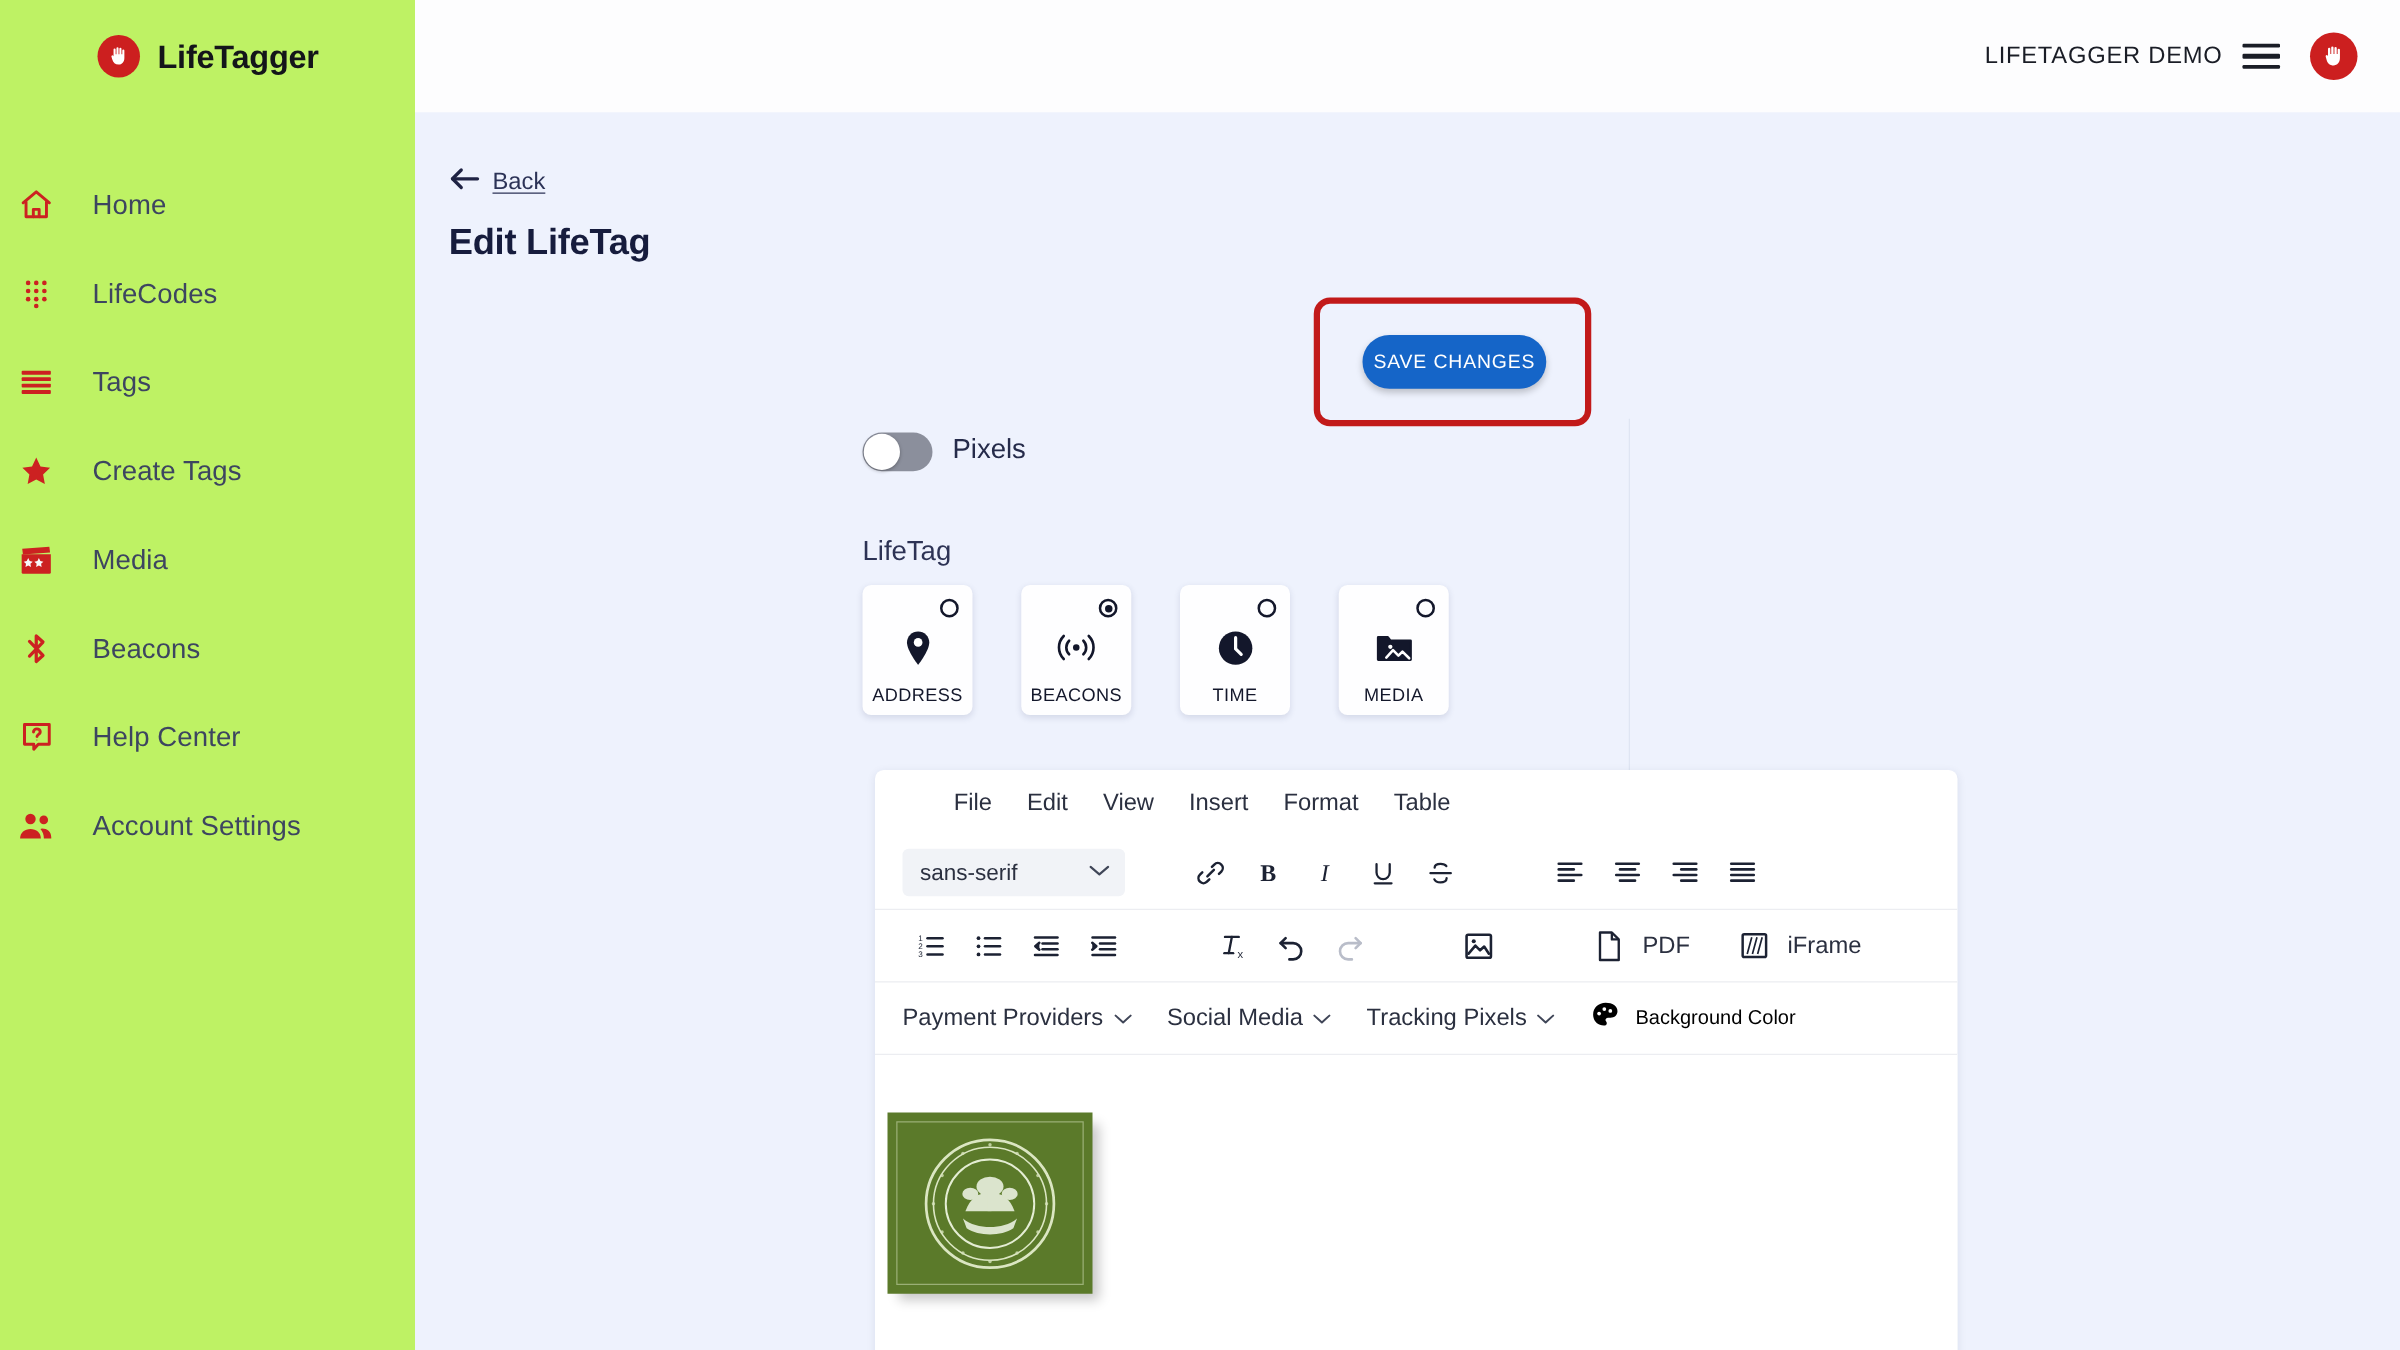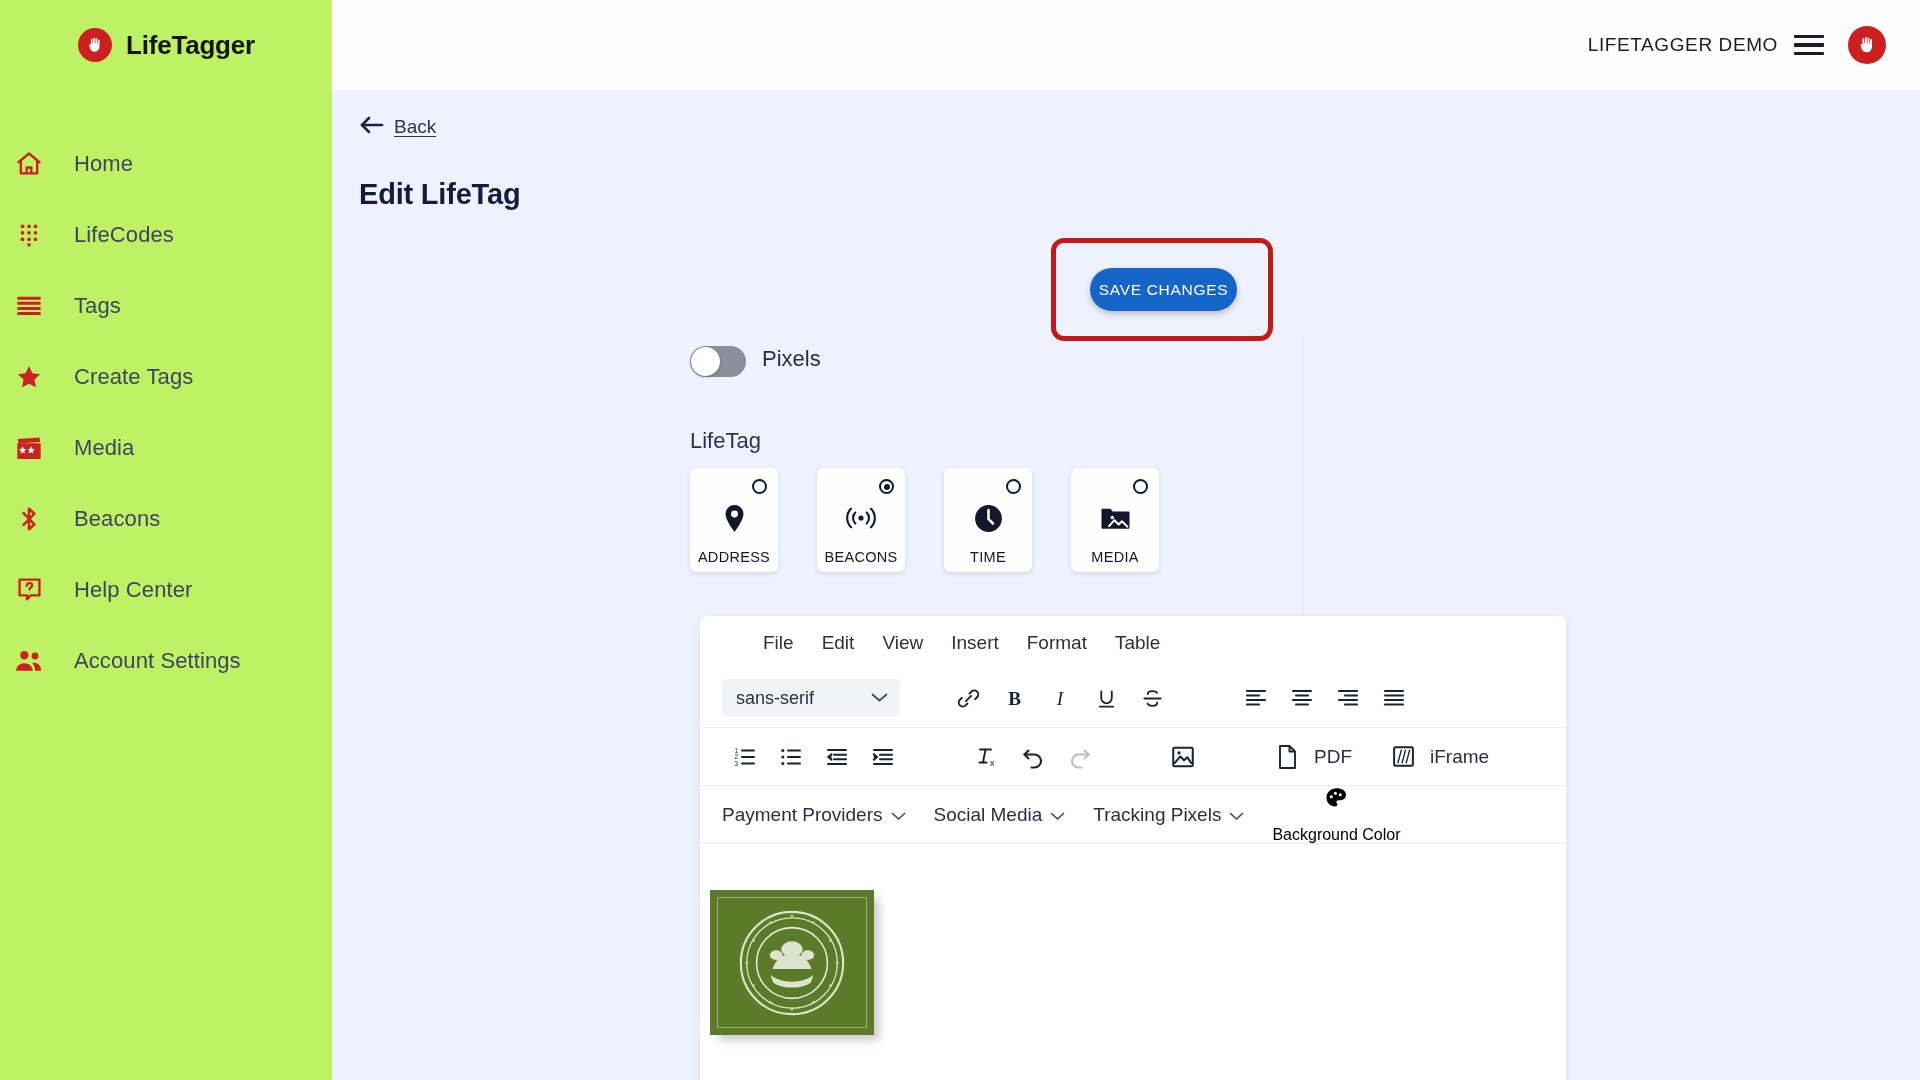--- a/index.html
+++ b/index.html
@@ -78,21 +78,21 @@
     height: 990px;
     background: #eef2fd;
     padding: 0;
   }
   .divider-v {
     position: absolute; left: 971px; top: 245px; width: 1px; height: 745px;
     background: #dfe5f3;
   }
 
   .back-row {
-    position: absolute; left: 27px; top: 24px;
+    position: absolute; left: 27px; top: 42px;
     display: flex; align-items: center; gap: 9px; cursor: pointer;
   }
   .back-arrow { color: #1f2344; display: block; }
   .back-text {
     font-size: 19px; color: #2c3357; text-decoration: underline;
     text-underline-offset: 3px;
   }
 
   .page-title {
     position: absolute; left: 27px; top: 88px;
@@ -197,21 +197,21 @@
   .tb-btn.dim { color: #b9bdc9; }
   .tb-gap { width: 28px; }
   .tb-gap-lg { width: 58px; }
   .tb-text {
     font-size: 19px; color: #2b3040; margin-left: 4px; cursor: pointer;
   }
   .tb-drop {
     display: flex; align-items: center; gap: 8px; cursor: pointer;
     font-size: 19px; color: #2b3040; margin-right: 28px;
   }
-  .palette-item { display: flex; align-items: center; gap: 11px; cursor: pointer; flex-direction: column; }
+  .palette-item { display: flex; align-items: center; gap: 11px; cursor: pointer; }
   .doc-area {
     border-top: 1px solid #ecedf1;
     padding: 46px 0 0 10px; height: 100%;
     background: #ffffff;
   }
   .seal-wrap { position: relative; width: 178px; height: 158px; margin-left: 0px; }
   .seal {
     position: absolute; left: 0; top: 0;
     width: 164px; height: 145px; background: #5b7a2a;
     box-shadow: 7px 7px 9px -2px rgba(0,0,0,0.22);

